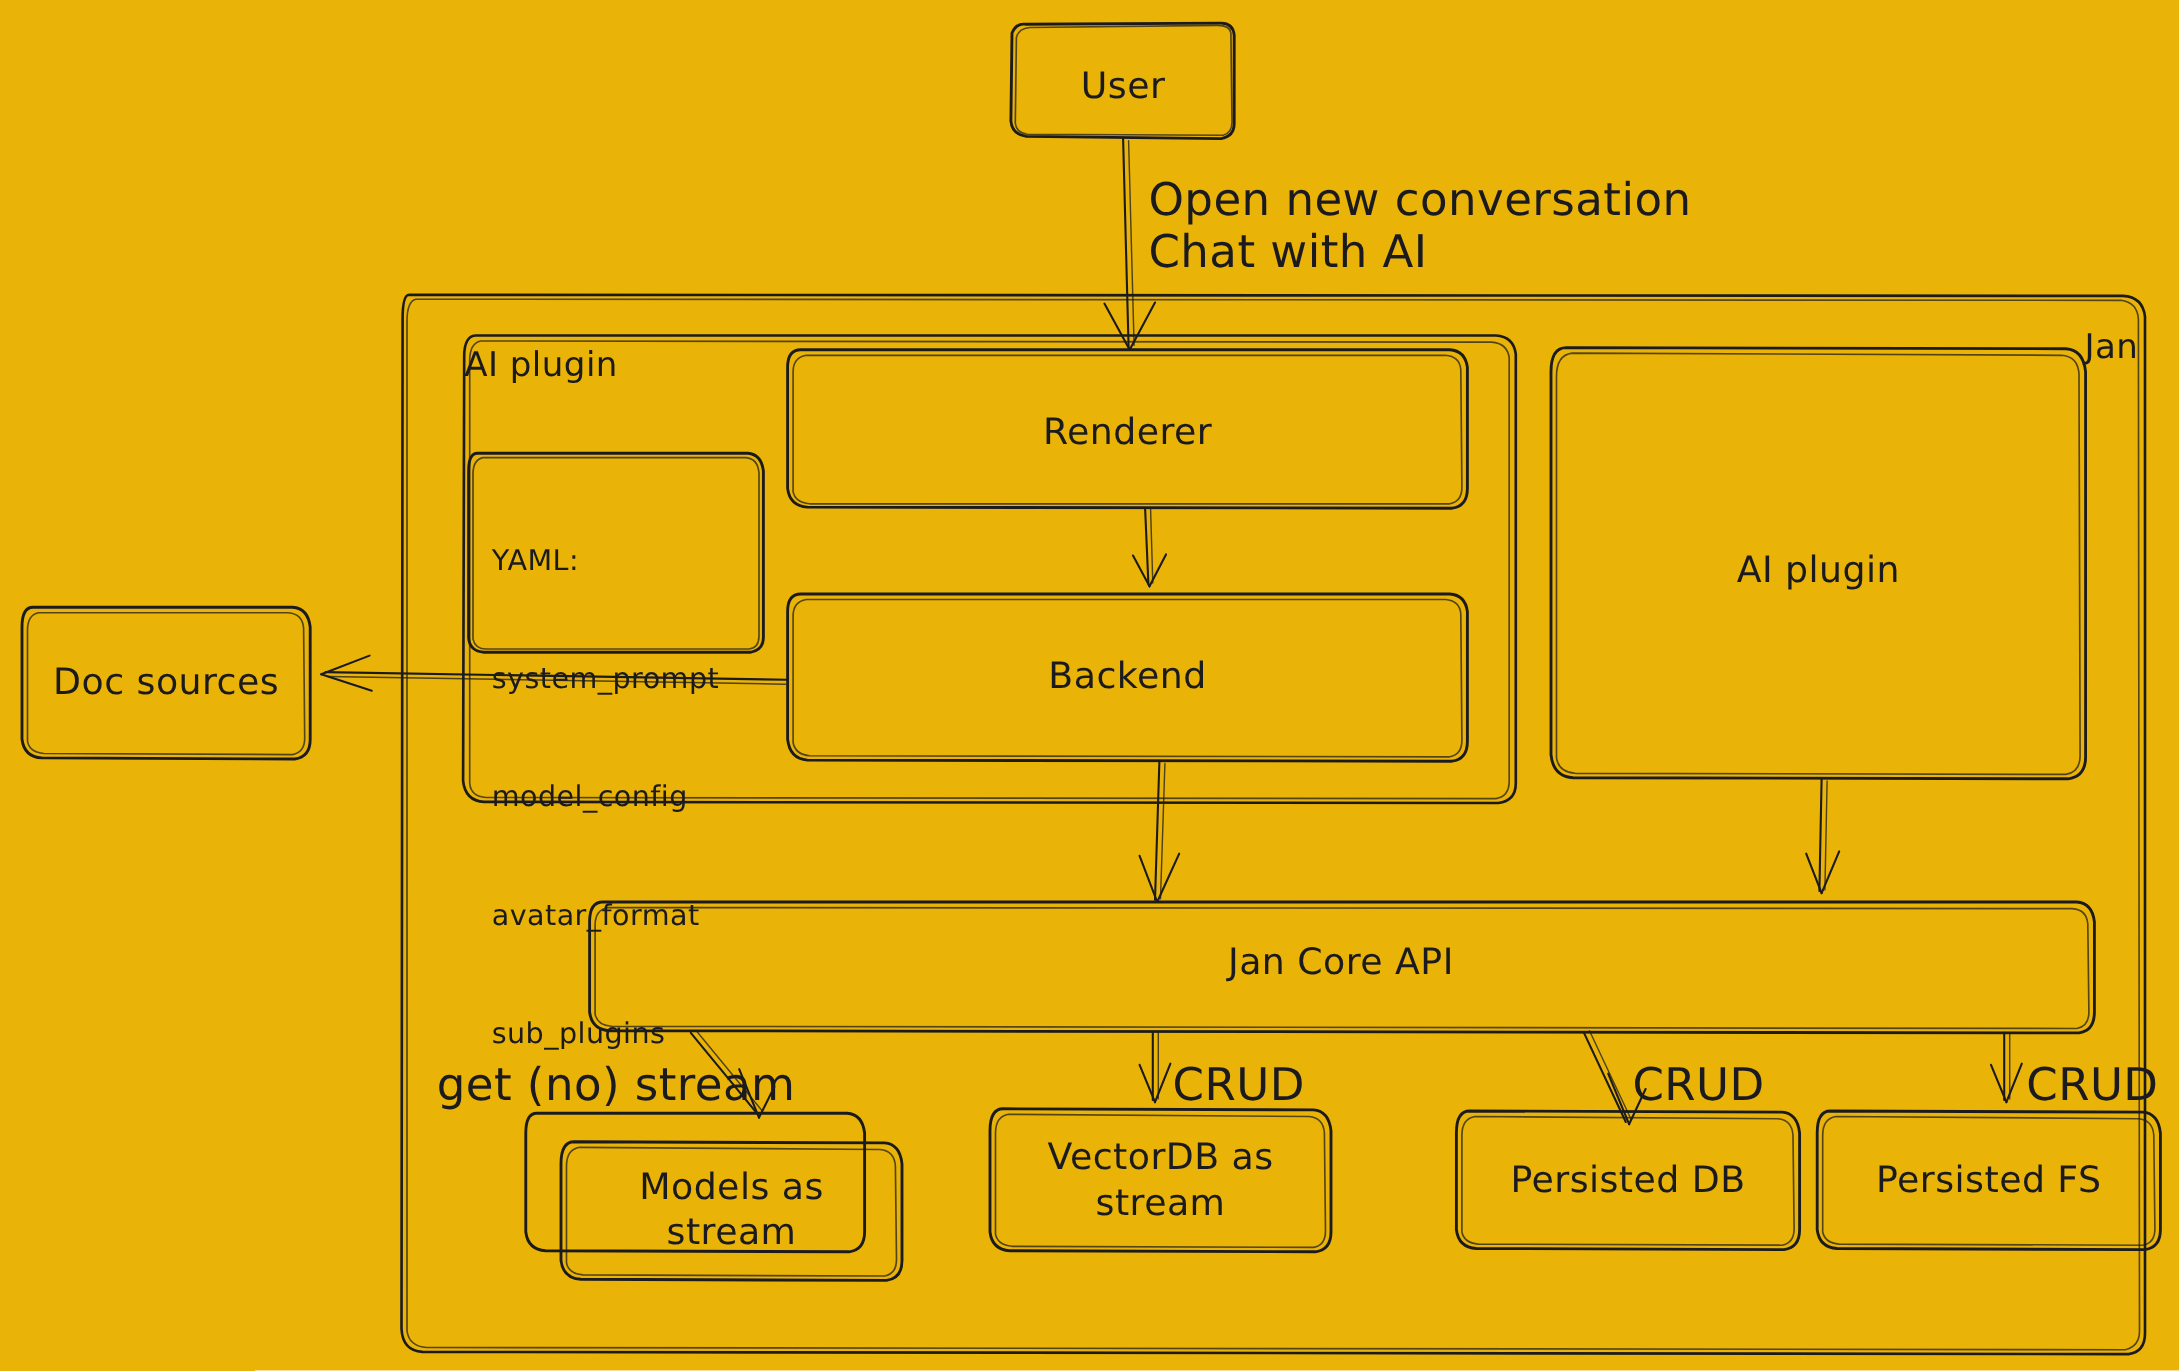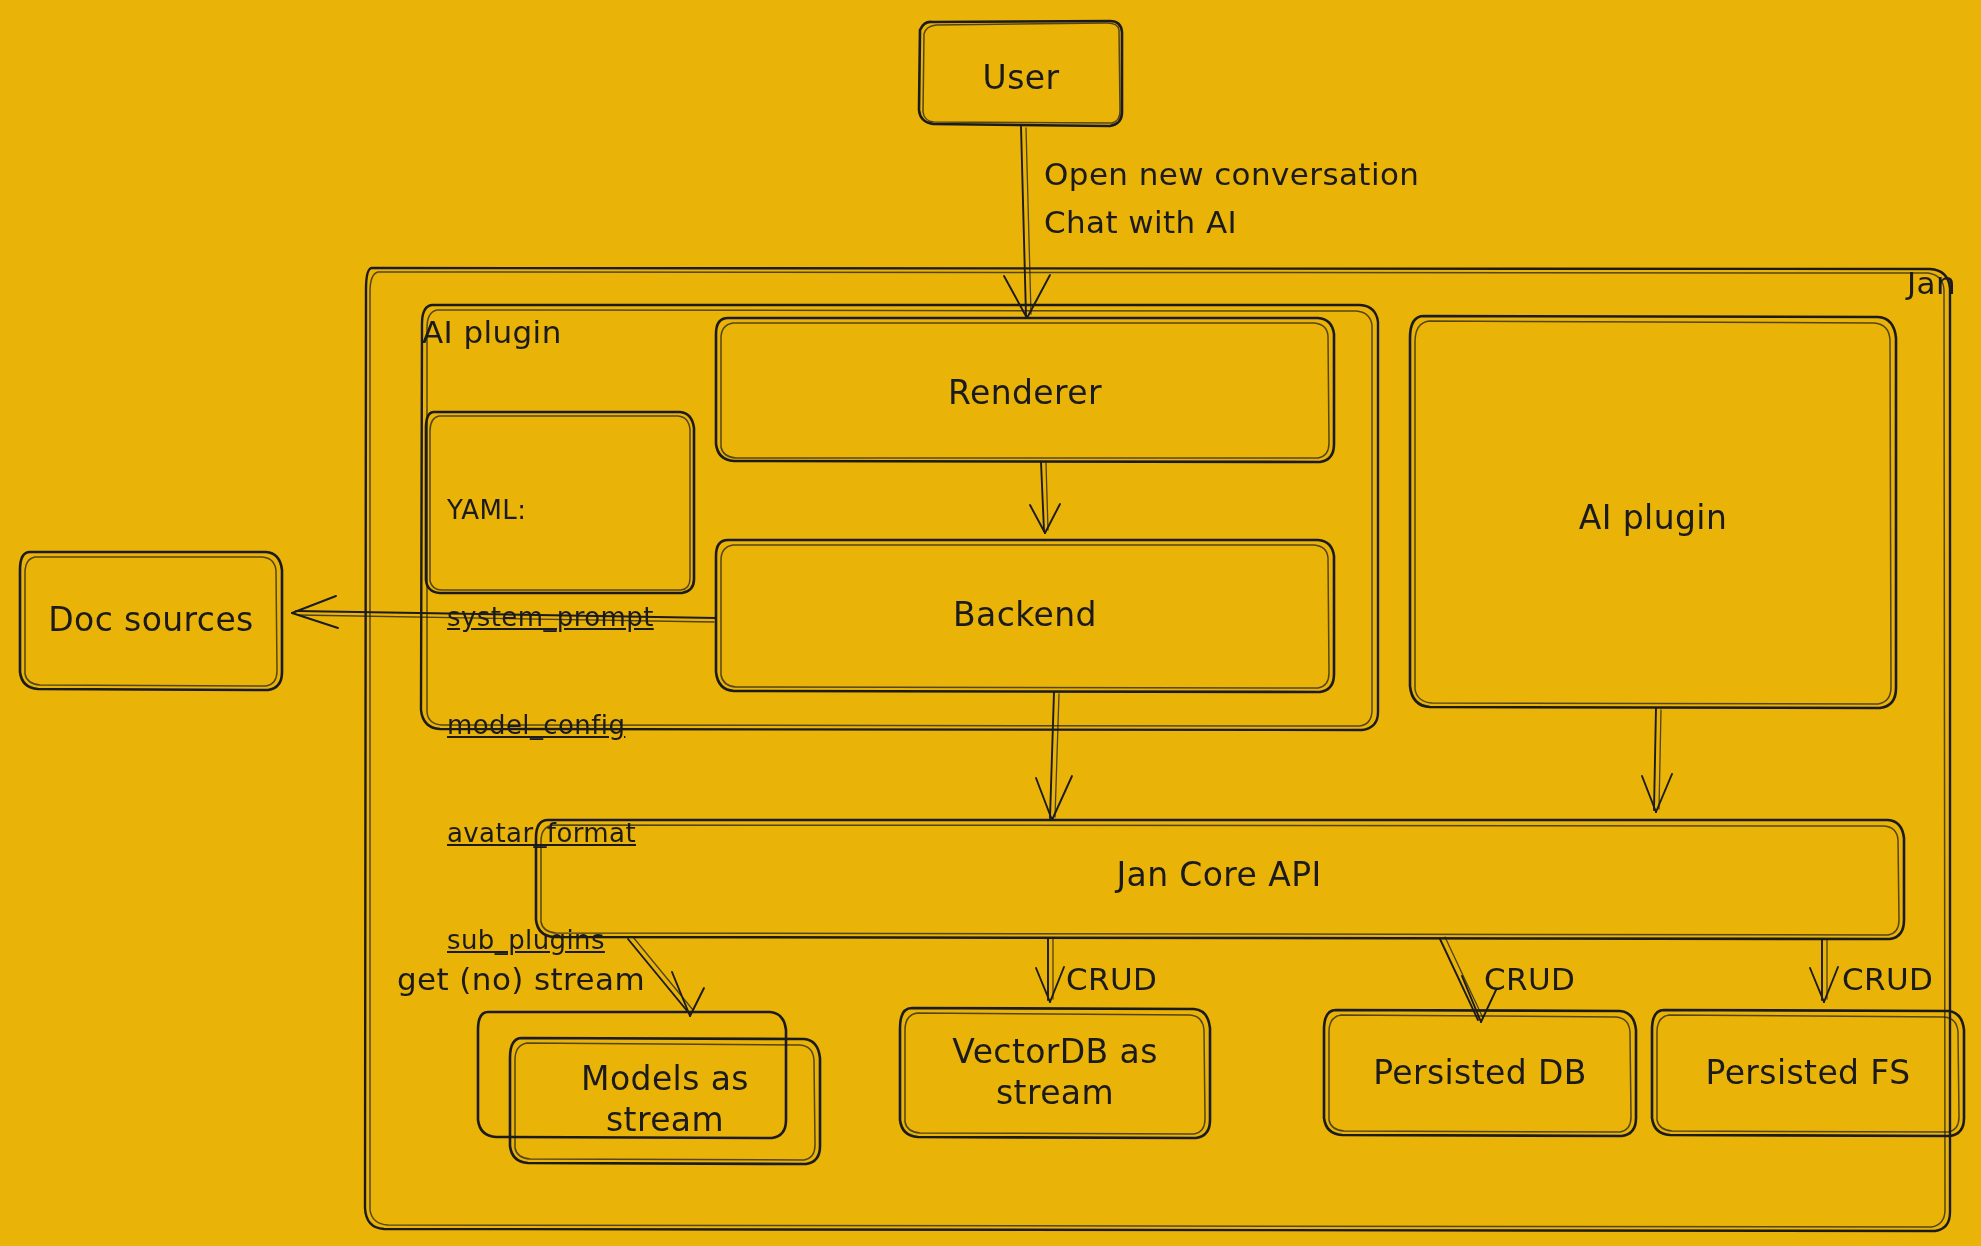--- a/index.html
+++ b/index.html
@@ -48,28 +48,28 @@
   .node-label {
     font-size: 33px;
     text-align: center;
     transform: translate(-50%, -50%);
   }
   .node-label.two-line { line-height: 1.24; }
   .group-label {
     font-size: 31px;
   }
   .edge-label {
-    font-size: 31px;
+    font-size: 41px;
   }
   .yaml-text {
     font-size: 26px;
     line-height: 1.38;
   }
   .yaml-text .yaml-head { display: block; }
-  .yaml-text .yaml-item { display: block; text-decoration: underline; }
+  .yaml-text .yaml-item { display: block; }
   .hit {
     position: absolute;
     background: transparent;
   }
 </style>
 </head>
 <body>
 
 <div id="canvas">
 
@@ -204,21 +204,21 @@
 
     <g>
       <path class="stroke box-stroke" d="M1664 1010 Q1652 1010 1652 1030 L1652 1118 Q1654 1134 1670 1135 L1950 1136 Q1964 1134 1964 1118 L1964 1030 Q1962 1012 1948 1011 Z"></path>
       <path class="stroke box-stroke-2" d="M1669 1015 Q1657 1017 1657 1032 L1657 1120 Q1659 1130 1672 1131 L1948 1132 Q1959 1130 1959 1117 L1958 1032 Q1957 1018 1944 1017 Z"></path>
     </g>
 
   </svg>
 
   <div class="lbl node-label" style="left:1021px; top:78px;">User</div>
 
-  <div class="lbl group-label" style="left:1895px; top:264px;margin-left:12px;">Jan</div>
+  <div class="lbl group-label" style="left:1895px; top:296px;">Jan</div>
 
   <div class="lbl group-label" style="left:422px; top:313px;">AI plugin</div>
 
   <div class="lbl edge-label" style="left:1044px; top:155px;">Open new conversation</div>
   <div class="lbl edge-label" style="left:1044px; top:203px;text-align:right;">Chat with AI</div>
 
   <div class="lbl yaml-text" style="left:447px; top:421px;">
     <span class="yaml-head">YAML:</span>
     <span class="yaml-item">system_prompt</span>
     <span class="yaml-item">model_config</span>

